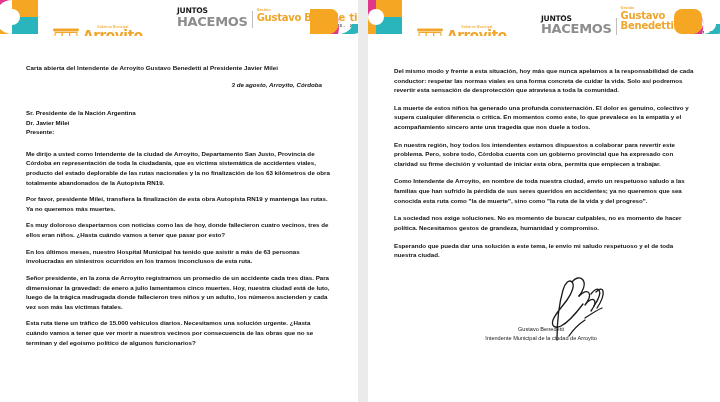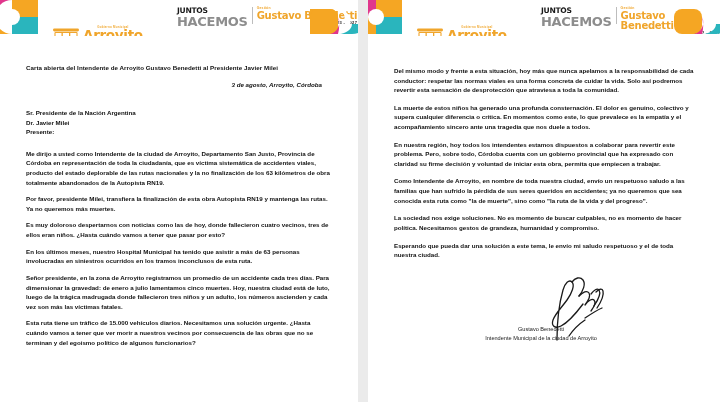--- a/index.html
+++ b/index.html
@@ -87,21 +87,21 @@
     color: #f0a52b;
     letter-spacing: -0.3px;
     font-family: "DejaVu Sans", sans-serif;
   }
 
   
   .logo-juntos {
     position: absolute;
     top: 7px;
     display: flex;
-    align-items: flex-start;
+    align-items: flex-end;
     gap: 4px;
   }
   .juntos-stack {
     display: flex;
     flex-direction: column;
     line-height: 1.0;
   }
   .juntos-word {
     font-size: 7.6px;
     font-weight: bold;

